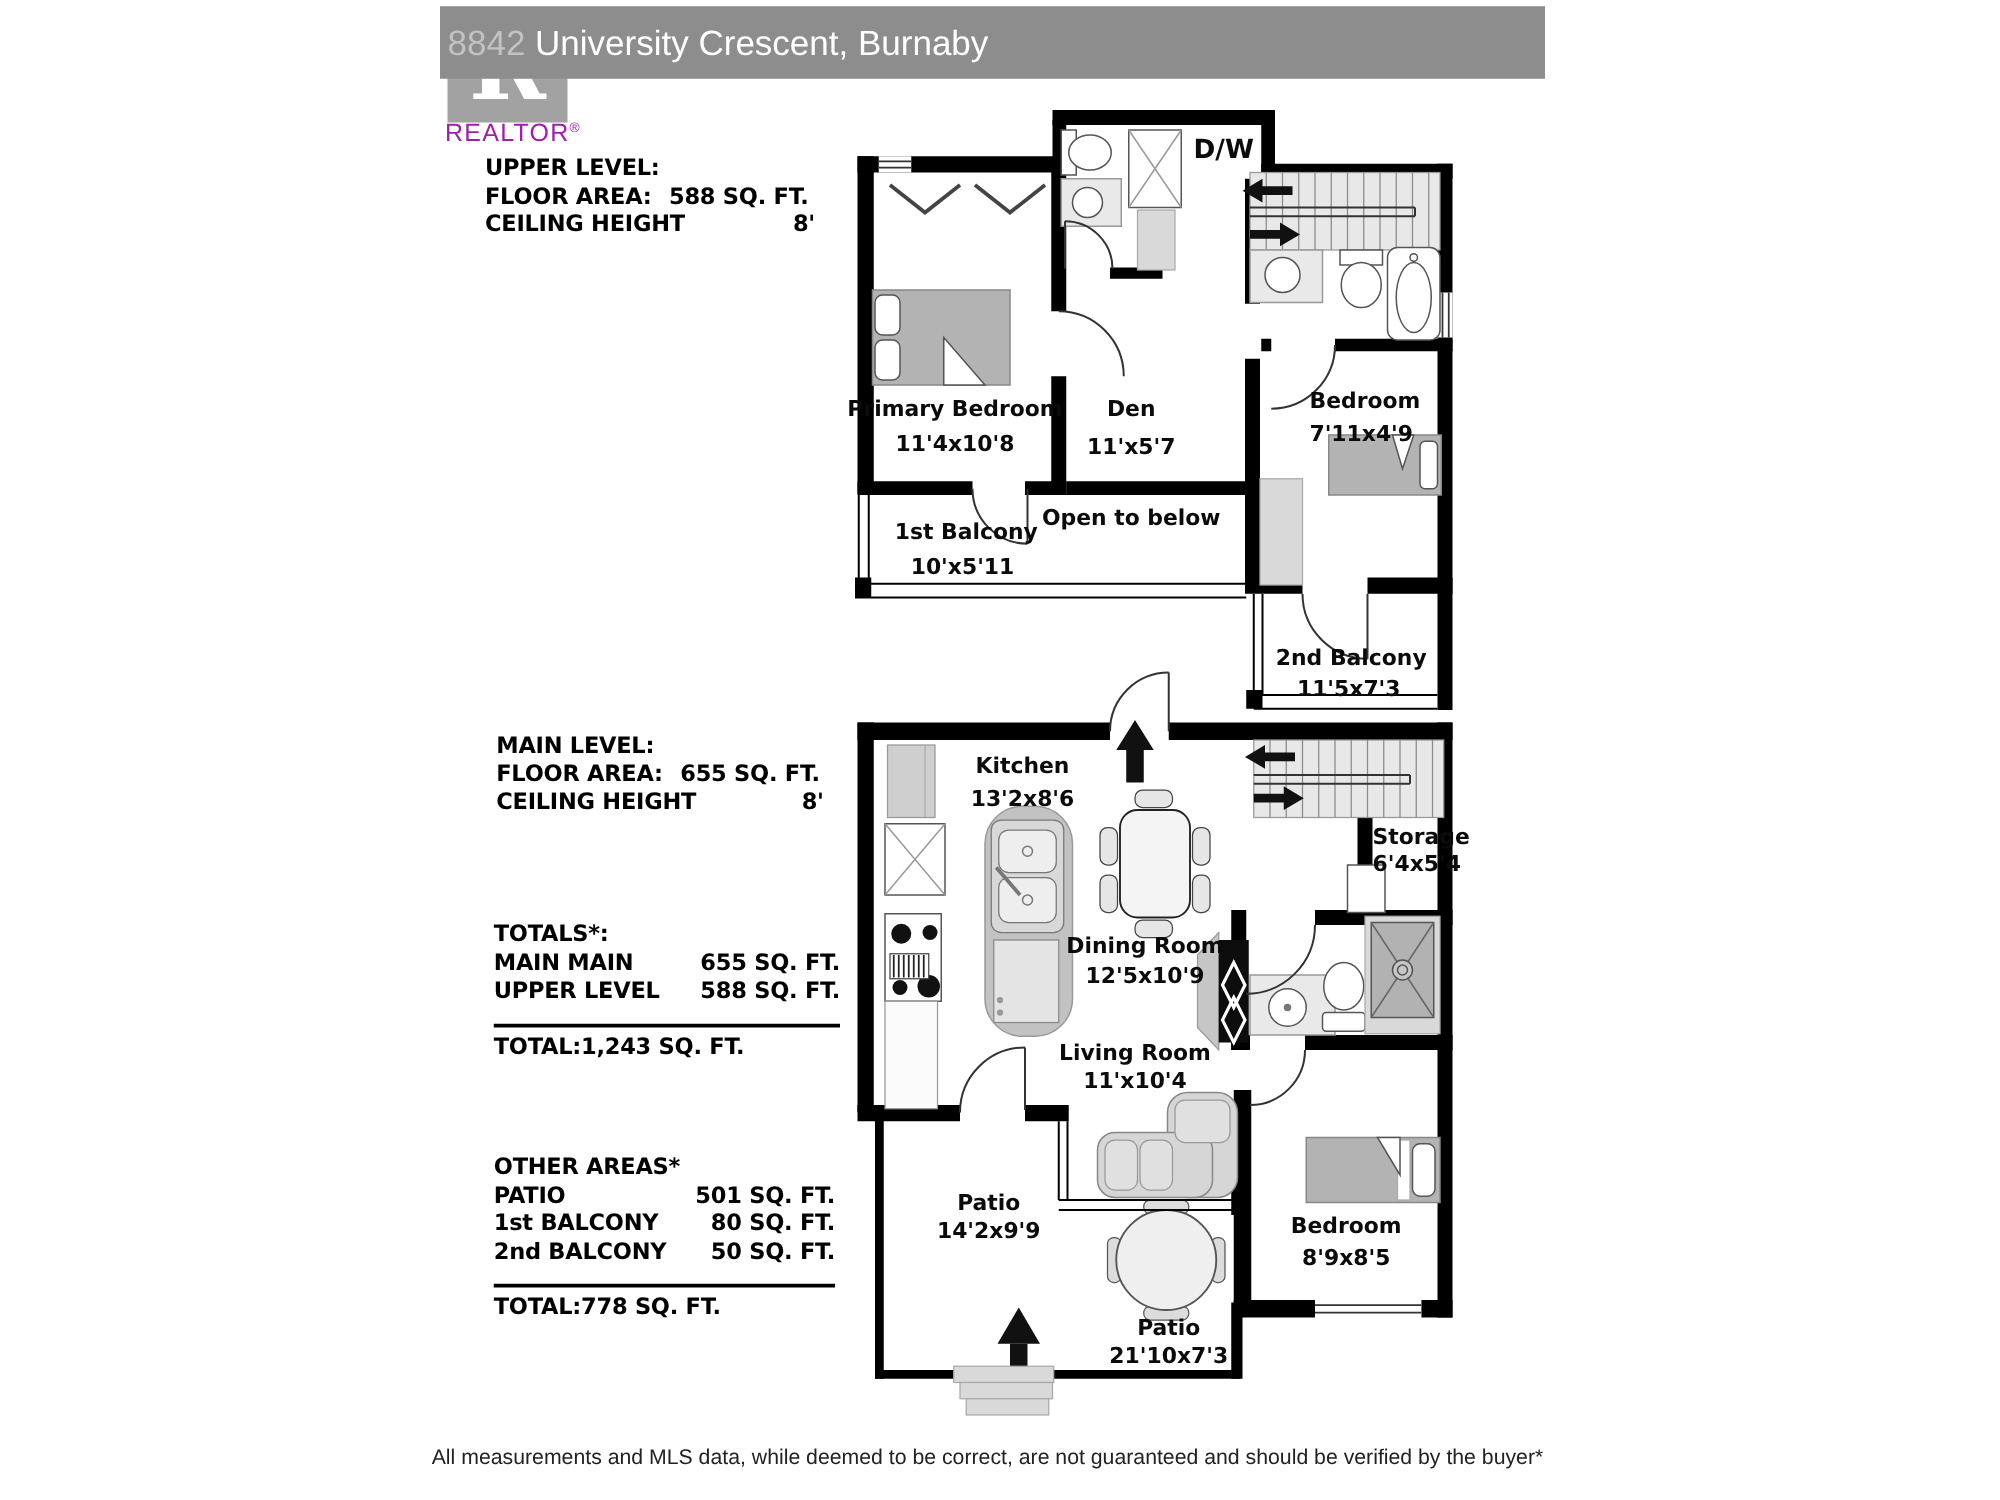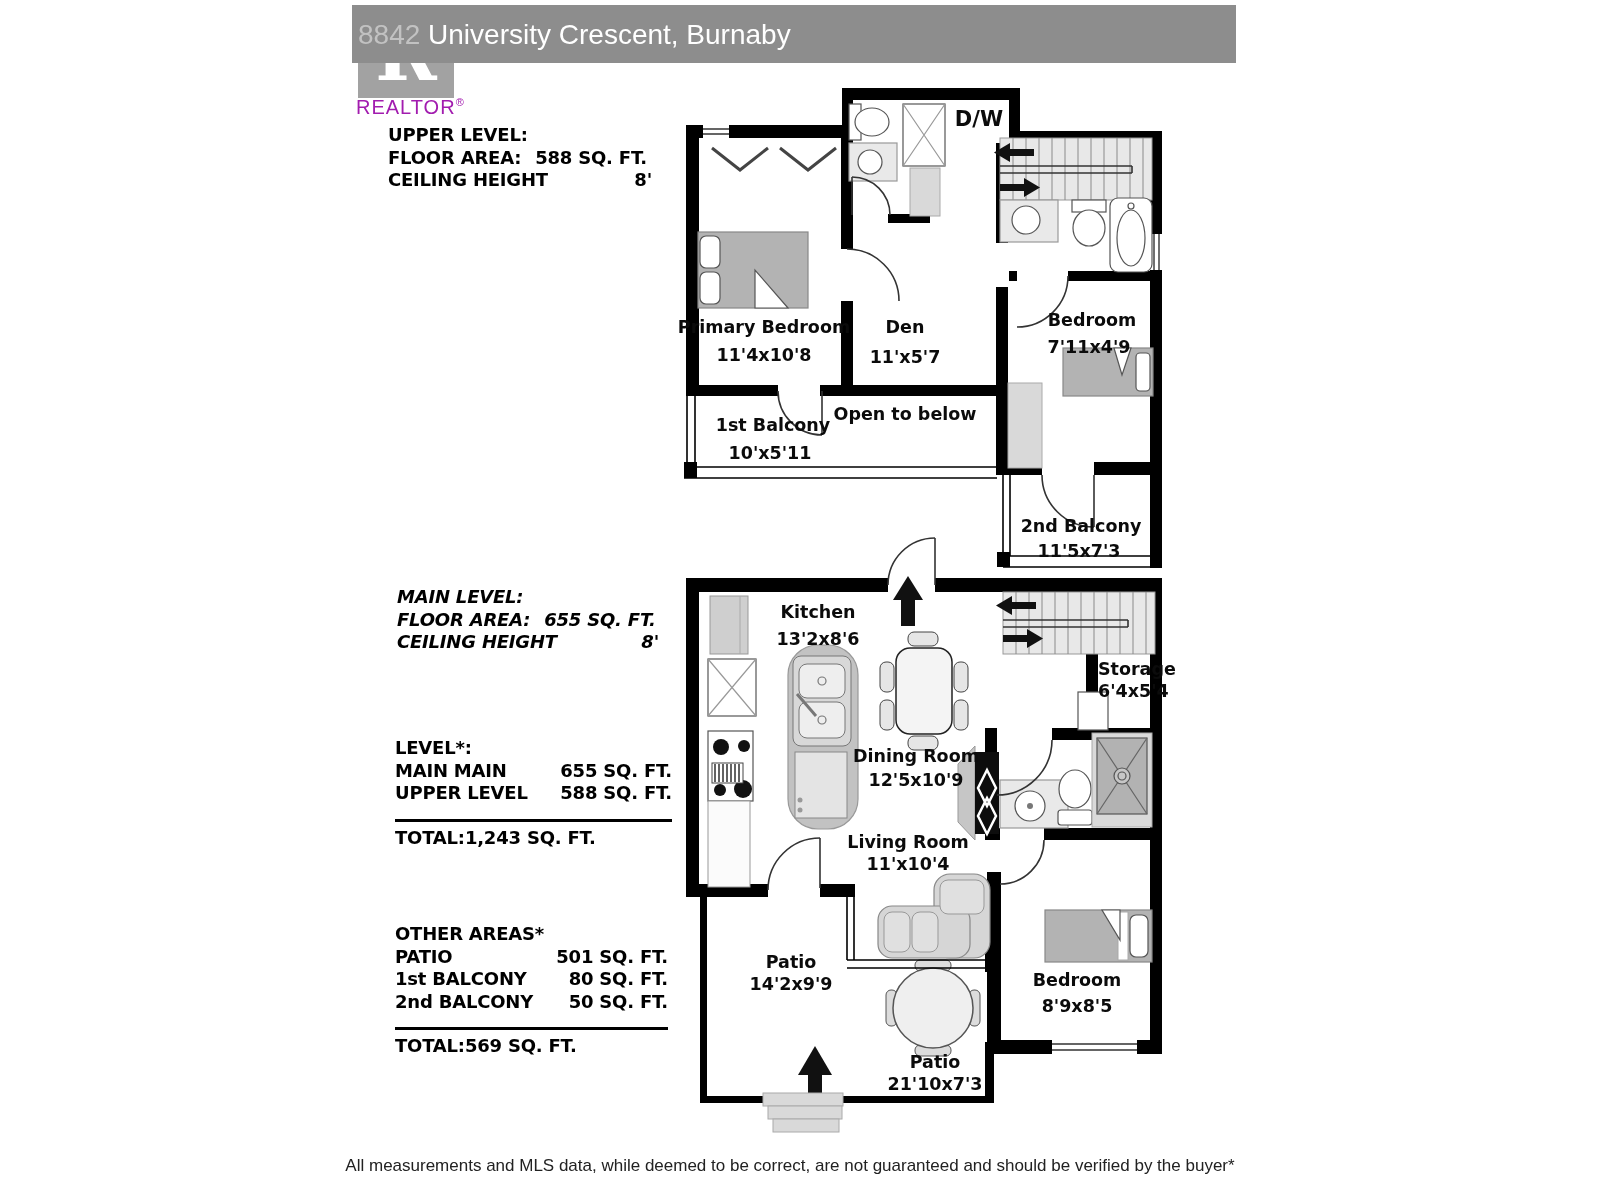--- a/index.html
+++ b/index.html
@@ -17,21 +17,21 @@
               font-family:"Liberation Sans",sans-serif;font-size:28px;color:#fff;}
   .title-text .num{color:#c2c2c2;}
   
   .stats{position:absolute;font-weight:bold;font-size:18px;line-height:22.5px;color:#000;letter-spacing:-0.2px;}
   .stats .row{display:flex;}
   .stats .row .val{margin-left:auto;white-space:pre;}
   .stats .row .val-near{margin-left:14px;white-space:pre;}
   .stats .divider{border-top:3px solid #000;margin-top:14px;margin-bottom:5px;}
   .stats .total-row{display:flex;}
   #upper-stats{left:388px;top:124px;width:264px;}
-  #main-stats{left:397px;top:586px;width:262px;font-style:italic;}
+  #main-stats{left:397px;top:586px;width:262px;}
   #totals-stats{left:395px;top:737px;width:277px;}
   #other-stats{left:395px;top:923px;width:273px;}
   
   .footer{position:absolute;left:0;top:1156px;width:1580px;text-align:center;
           font-family:Liberation Sans, sans-serif;font-size:17px;color:#222;}
   
   .plan{position:absolute;left:660px;top:80px;}
   svg text{font-family:"DejaVu Sans",sans-serif;font-weight:bold;fill:#0b0b0b;
            font-size:17.5px;text-anchor:middle;}
   svg text.dw{font-size:21px;}
@@ -86,21 +86,21 @@
       <span class="val-near">655 SQ. FT.</span>
     </div>
     <div class="row">
       <span>CEILING HEIGHT</span>
       <span class="val">8'</span>
     </div>
   </div>
 
   <div class="stats" id="totals-stats">
     <div class="row">
-        <span>LEVEL*:</span>
+        <span>TOTALS*:</span>
       </div>
     <div class="row">
       <span>MAIN MAIN</span>
       <span class="val">655 SQ. FT.</span>
     </div>
     <div class="row">
       <span>UPPER LEVEL</span>
       <span class="val">588 SQ. FT.</span>
     </div>
     <div class="divider"></div>
@@ -122,21 +122,21 @@
       <span>1st BALCONY</span>
       <span class="val">80 SQ. FT.</span>
     </div>
     <div class="row">
       <span>2nd BALCONY</span>
       <span class="val">50 SQ. FT.</span>
     </div>
     <div class="divider"></div>
     <div class="total-row">
       <span>TOTAL:</span>
-      <span class="val">569 SQ. FT.</span>
+      <span class="val">778 SQ. FT.</span>
     </div>
   </div>
 
   <svg class="plan" width="520" height="1062" viewBox="660 80 520 1062">
 
     <g>
       <g>
         <rect class="wall" x="686" y="125" width="166" height="13"></rect>
         <rect class="wall" x="842" y="88" width="178" height="12"></rect>
         <rect class="wall" x="842" y="96" width="11" height="41"></rect>

